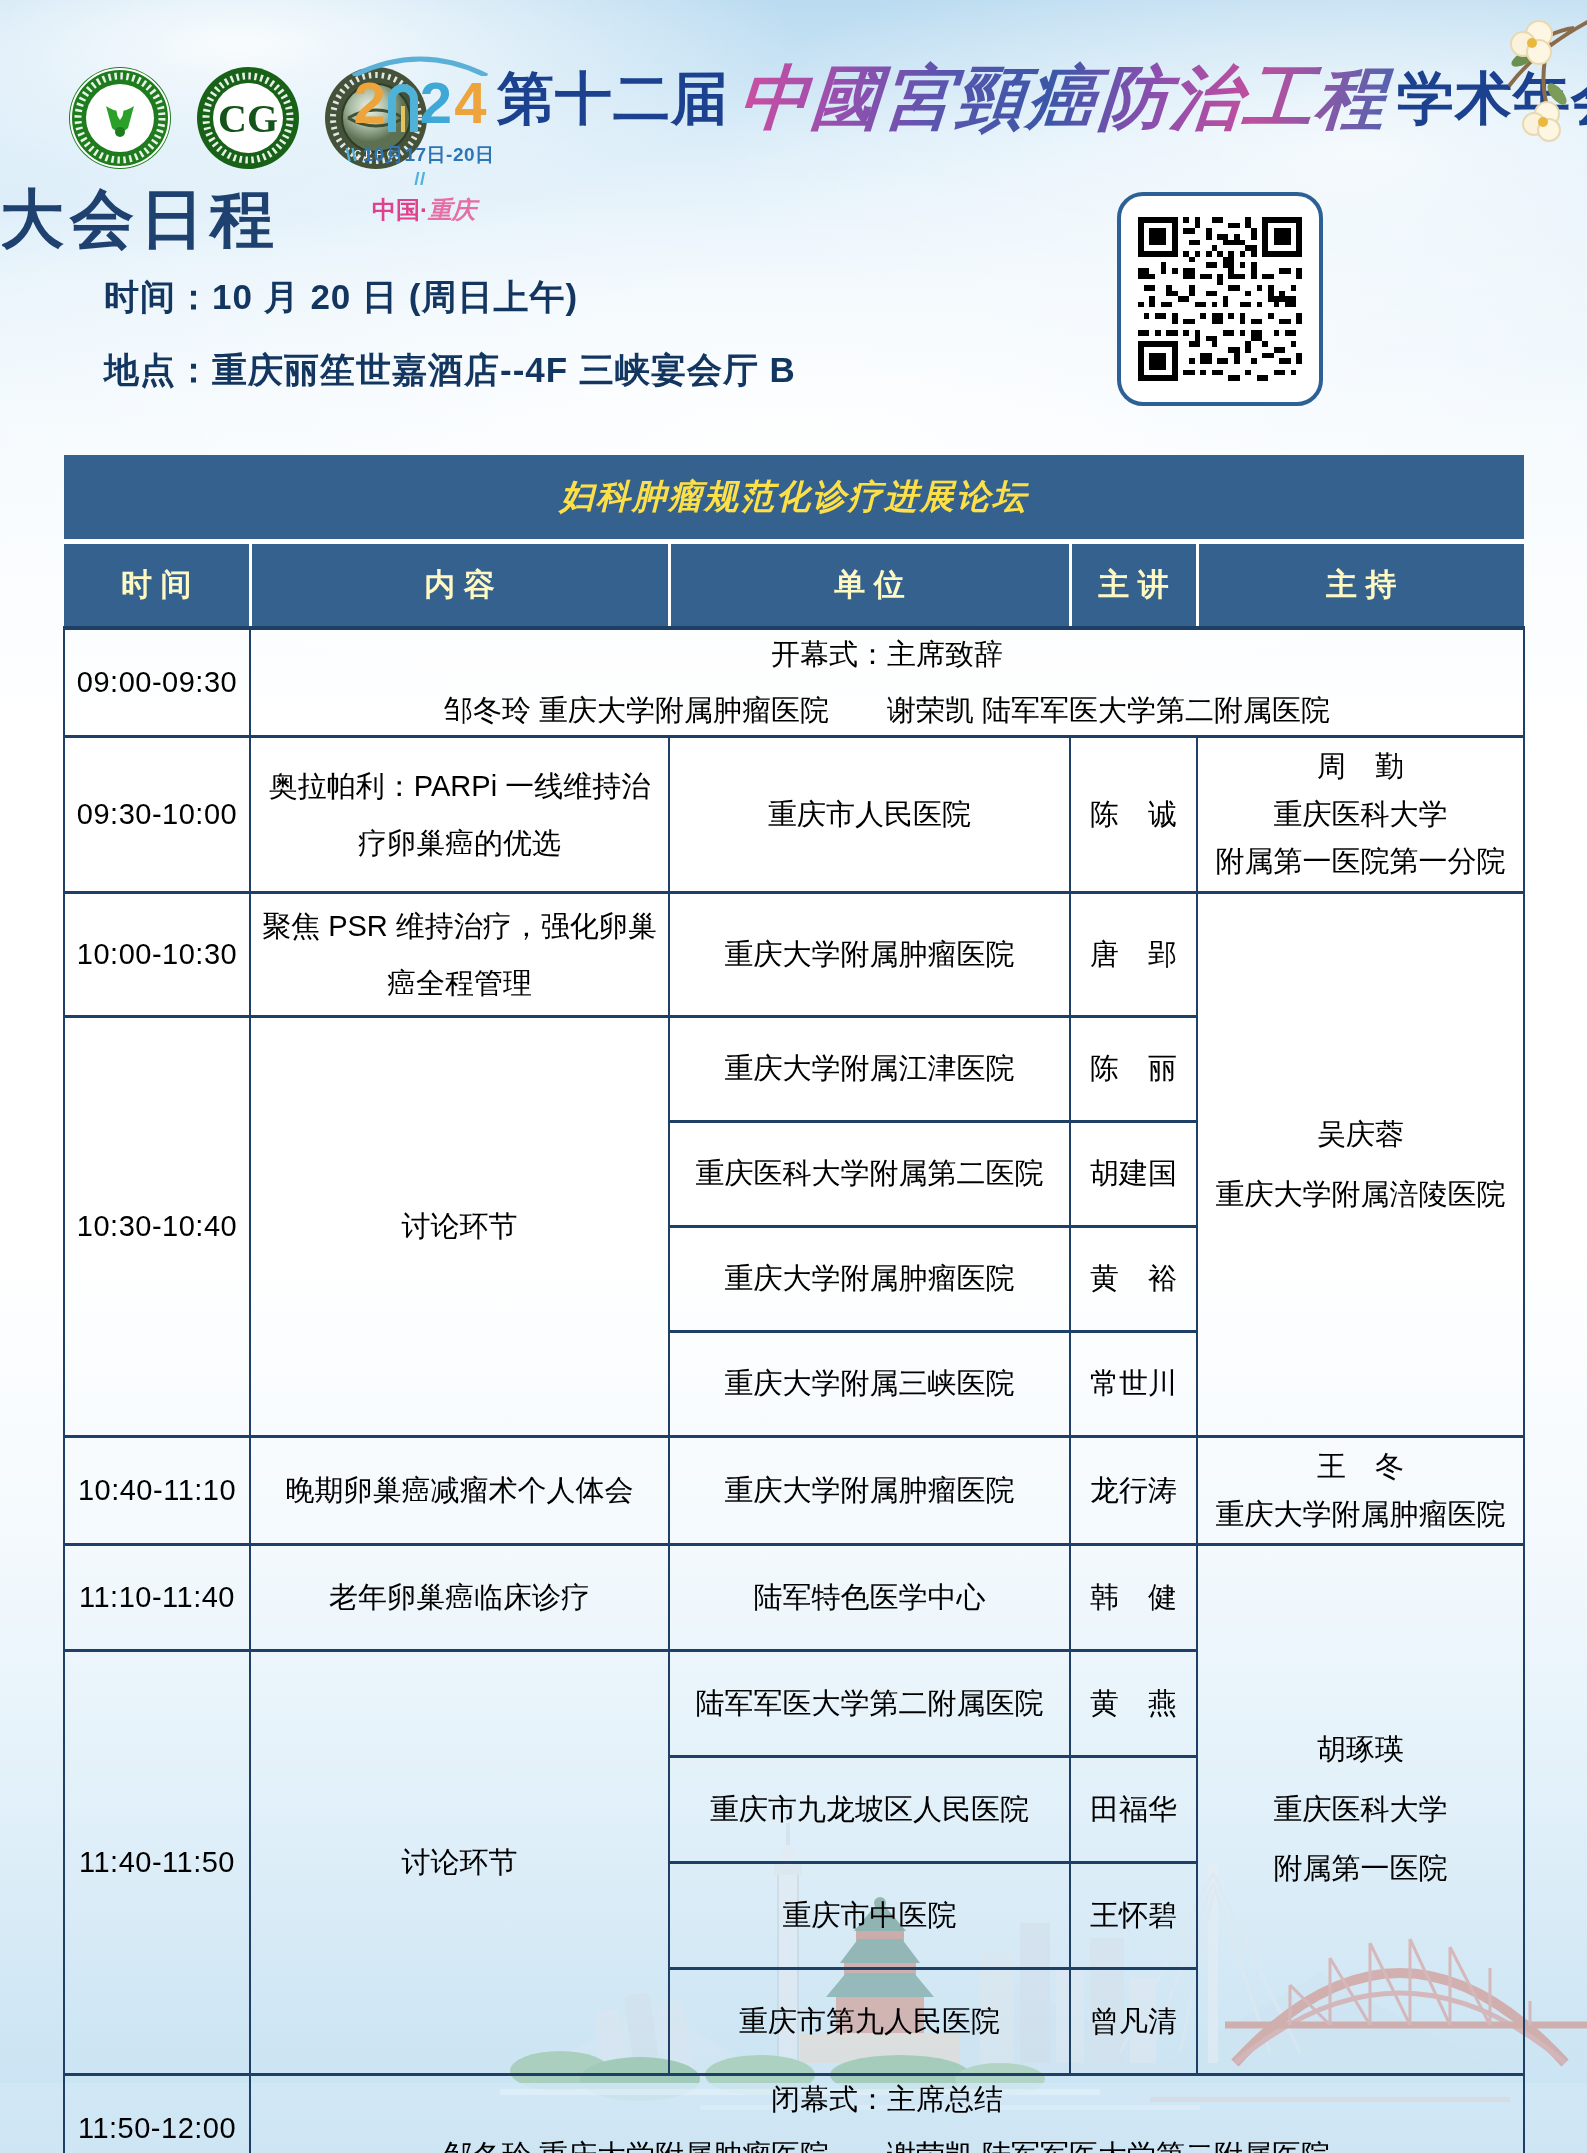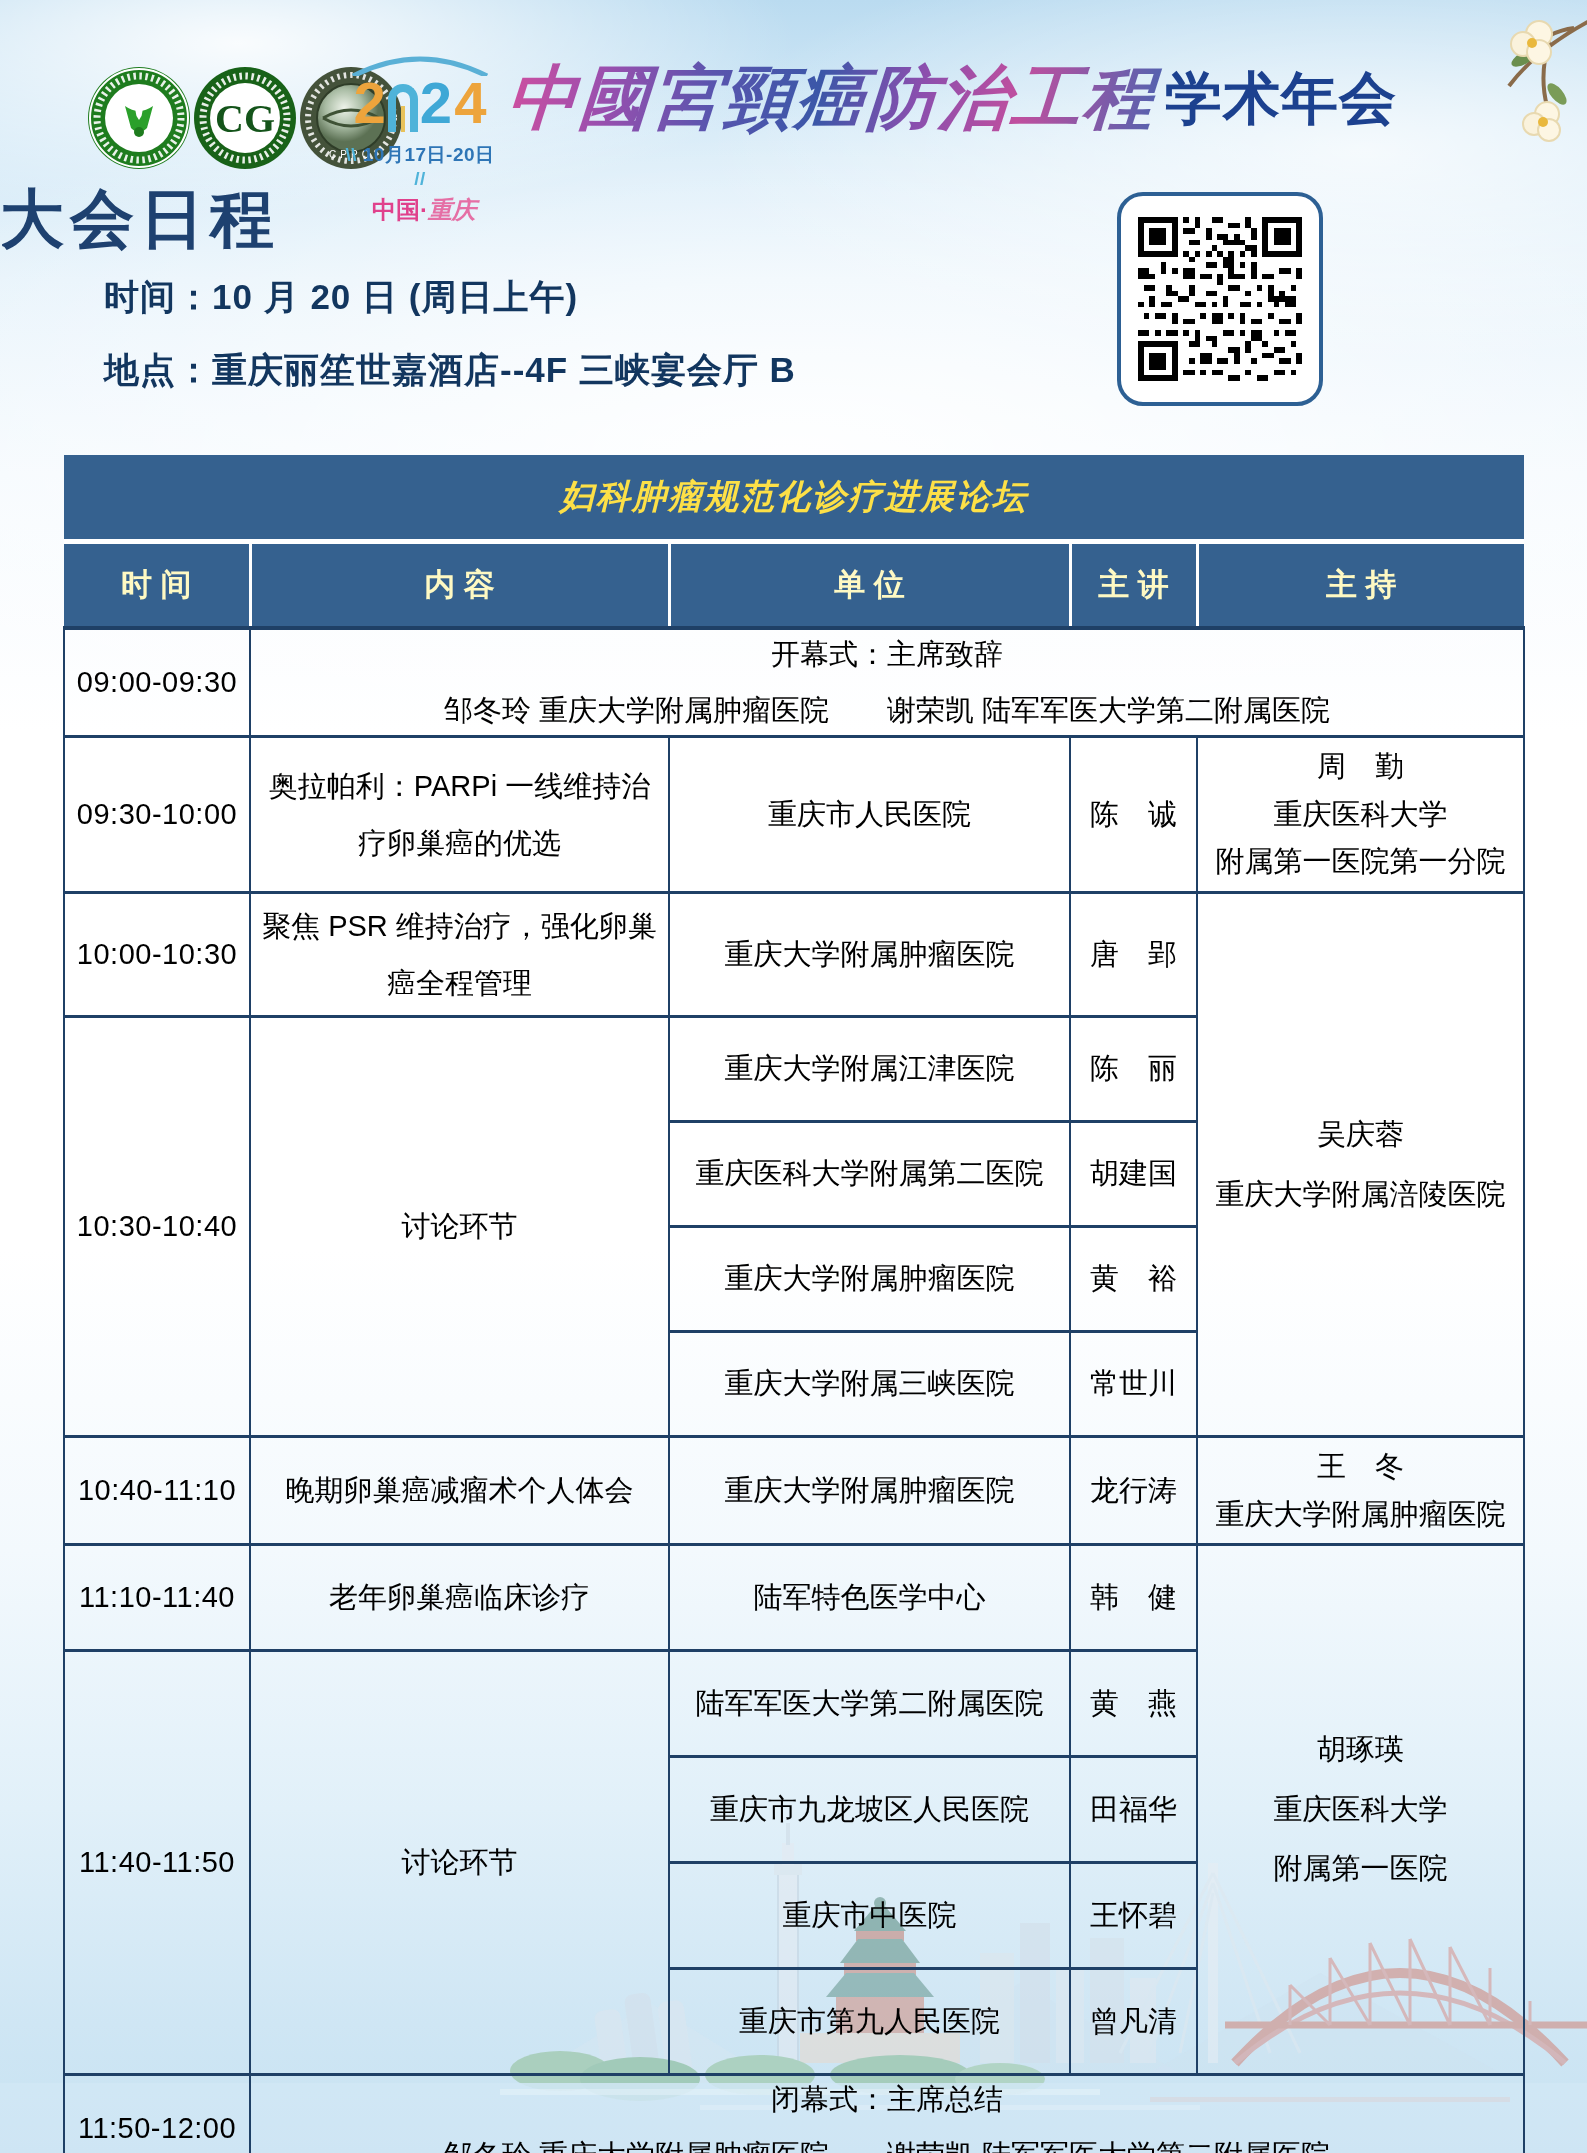--- a/index.html
+++ b/index.html
@@ -6,21 +6,21 @@
   .page{
     position:relative; width:1587px; height:2153px; overflow:hidden;
     font-family:"Liberation Sans",sans-serif;
     background:
       radial-gradient(900px 280px at 15% 2%, rgba(255,255,255,.9), rgba(255,255,255,0) 62%),
       radial-gradient(1100px 360px at 86% 7%, rgba(255,255,255,.75), rgba(255,255,255,0) 60%),
       radial-gradient(1500px 520px at 50% 21%, rgba(255,255,255,.92), rgba(255,255,255,0) 72%),
       linear-gradient(180deg,#badbf0 0%,#d3e9f7 6%,#e7f3fb 13%,#f5fafe 22%,#ffffff 34%,#ffffff 58%,#f3f9fd 72%,#e1f0f9 84%,#cfe6f4 94%,#c7e2f2 100%);
   }
   
-  .logos-row{position:absolute;left:87px;top:66px;display:flex;gap:2px;}
+  .logos-row{position:absolute;left:68px;top:66px;display:flex;gap:24px;}
   .logo{width:104px;height:104px;}
   .year-logo{position:absolute;left:342px;top:50px;width:156px;text-align:center;}
   .year-arc{display:block;margin:0 auto -8px auto;}
   .year-row{display:flex;justify-content:center;align-items:flex-end;gap:2px;height:64px;}
   .yd{font-size:58px;font-weight:900;line-height:1;}
   .c-org{color:#eda43c;} .c-teal{color:#3fa8d6;}
   .arch{display:inline-block;width:30px;height:48px;border:8px solid #4fb3d9;border-bottom:none;border-radius:16px 16px 0 0;position:relative;box-sizing:border-box;}
   .arch-tower{position:absolute;left:50%;bottom:0;width:4px;height:26px;margin-left:-2px;background:#e8c25a;}
   .year-dates{font-size:19px;font-weight:bold;color:#2e75b6;margin-top:10px;letter-spacing:0.5px;}
   .year-brackets{color:#4fb3d9;font-weight:bold;}
@@ -174,20 +174,21 @@
       <span class="year-brackets">\\</span>
       <span>10月17日-20日</span>
       <span class="year-brackets">//</span>
     </div>
     <div class="year-loc">
       <span class="loc-cn">中国·</span><span class="loc-cq">重庆</span>
     </div>
   </div>
 
   <div class="main-title">
+    <span class="t-prefix">第十二届</span>
     <span class="t-callig">中國宮頸癌防治工程</span>
     <span class="t-suffix">学术年会</span>
   </div>
 
   <svg class="flower" width="210" height="160" viewBox="0 0 210 160">
     <path d="M210 10 Q150 40 120 80 M160 35 Q150 70 158 100 M185 22 Q160 25 140 45" stroke="#8a6b4a" stroke-width="4" fill="none"></path>
     <ellipse cx="135" cy="52" rx="14" ry="6" fill="#6b8f4e" transform="rotate(-30 135 52)"></ellipse>
     <ellipse cx="168" cy="88" rx="13" ry="6" fill="#7a9c58" transform="rotate(50 168 88)"></ellipse>
     <g>
       <circle cx="150" cy="28" r="13" fill="#fdf6e3" stroke="#e8d9b0" stroke-width="2"></circle>

